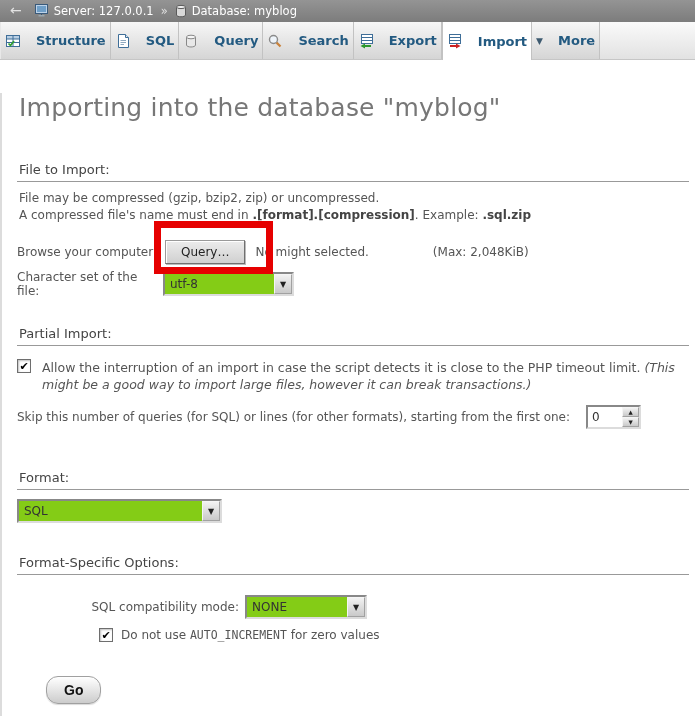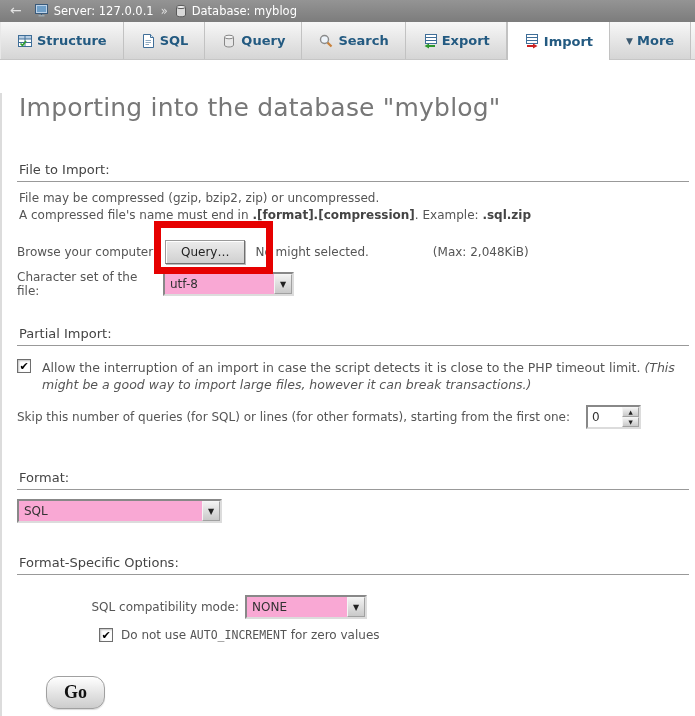--- a/index.html
+++ b/index.html
@@ -10,21 +10,21 @@
   
   .topbar { height:22px; background:linear-gradient(#949494,#7c7c7c); display:flex; align-items:center;
             padding:0 8px; gap:7px; color:#f2f2f2; font-size:11.5px; }
   .topbar .back { color:#e3e3e3; font-size:14px; line-height:1; padding:0 6px 2px 2px; cursor:default; }
   .topbar .crumb { color:#fff; text-decoration:none; display:flex; align-items:center; gap:5px; }
   .topbar .sep { color:#e0e0e0; }
 
   
   .tabbar { height:38px; background:linear-gradient(#f7f7f7,#d5d5d5); border-bottom:1px solid #c6c6c6;
             display:flex; align-items:stretch; }
-  .tab { display:flex; align-items:center; gap:4px; padding:0 16px; border-right:1px solid #c2c2c2;
+  .tab { display:flex; align-items:center; gap:15px; padding:0 4px; border-right:1px solid #c2c2c2;
          font-size:13px; font-weight:bold; color:#235a81; cursor:pointer; }
   .tab:first-child { border-left:1px solid #e8e8e8; }
   .tab.active { background:#fff; margin-bottom:-1px; border-right:1px solid #c2c2c2; border-left:1px solid #c2c2c2; }
   .tab .tri { font-size:9px; color:#3d5a70; }
   .tab-fill { flex:1; background:linear-gradient(#fafafa,#e2e2e2); }
 
   
   .content { border-left:2px solid #dcdcdc; padding:0 6px 0 15px; min-height:654px; }
   h1.pagetitle { margin:33px 0 0 2px; font-size:25px; font-weight:400; color:#777; letter-spacing:.2px; }
 
@@ -47,21 +47,21 @@
   .nofile { margin-left:10px; }
   .maxsize { margin-left:64px; }
 
   
   .winbtn { font-family:inherit; font-size:12px; color:#222; padding:4px 15px;
             background:linear-gradient(#ececec,#d0d0d0); border:1px solid #707070;
             border-top-color:#9a9a9a; border-left-color:#9a9a9a;
             box-shadow:inset 1px 1px 0 #fff, 1px 1px 0 #bbb; cursor:pointer; }
 
   
-  .xsel { display:inline-flex; height:24px; background:#f9a8d4; border:2px inset #dcdcdc; align-items:stretch; cursor:pointer; }
+  .xsel { display:inline-flex; height:24px; background:#84cc16; border:2px inset #dcdcdc; align-items:stretch; cursor:pointer; }
   .xsel .val { flex:1; display:flex; align-items:center; padding:0 5px; font-size:12px; color:#333; overflow:hidden; }
   .xsel .btn { width:18px; display:flex; align-items:center; justify-content:center;
                background:linear-gradient(#f2f2f2,#c9c9c9); border:1px outset #f5f5f5; font-size:8px; color:#222; }
   .sel-charset { width:131px; }
   .sel-format  { width:205px; }
   .sel-compat  { width:122px; }
 
   
   .xcheck { width:14px; height:14px; flex:none; background:#fff; border:1px solid #6e6e6e;
             box-shadow:inset 1px 1px 2px rgba(0,0,0,.25); display:inline-flex; align-items:center;
@@ -77,22 +77,22 @@
   .spinner .spins { width:17px; display:flex; flex-direction:column; }
   .spinner .spins div { flex:1; display:flex; align-items:center; justify-content:center; font-size:5.5px; color:#222;
             background:linear-gradient(#f2f2f2,#c9c9c9); border:1px outset #f5f5f5; cursor:pointer; }
 
   .row-fmtsel { margin-top:9px; }
   .row-compat { margin-top:20px; }
   .row-compat .lbl { width:228px; text-align:right; padding-right:6px; }
   .row-autoinc { margin-top:9px; padding-left:82px; display:flex; align-items:center; gap:8px; }
   .mono { font-family:"DejaVu Sans Mono","Liberation Mono",monospace; font-size:11.5px; }
 
-  .gobtn { margin:34px 0 0 29px; padding:5px 17px; font-size:18px; font-weight:bold; color:#111;
-           font-family:Liberation Serif, serif; background:linear-gradient(#ffffff,#cccccc); border:1px solid #a0a0a0;
+  .gobtn { margin:34px 0 0 29px; padding:5px 17px; font-size:14px; font-weight:bold; color:#111;
+           font-family:Liberation Sans, sans-serif; background:linear-gradient(#ffffff,#cccccc); border:1px solid #a0a0a0;
            border-radius:12px; box-shadow:0 1px 1px rgba(0,0,0,.15); cursor:pointer; }
 
   
   .hl-box { position:absolute; left:154px; top:221px; width:119px; height:53px;
             border:7px solid #e60000; z-index:9; pointer-events:none; }
 
   svg { display:block; }
 </style>
 </head>
 <body>

